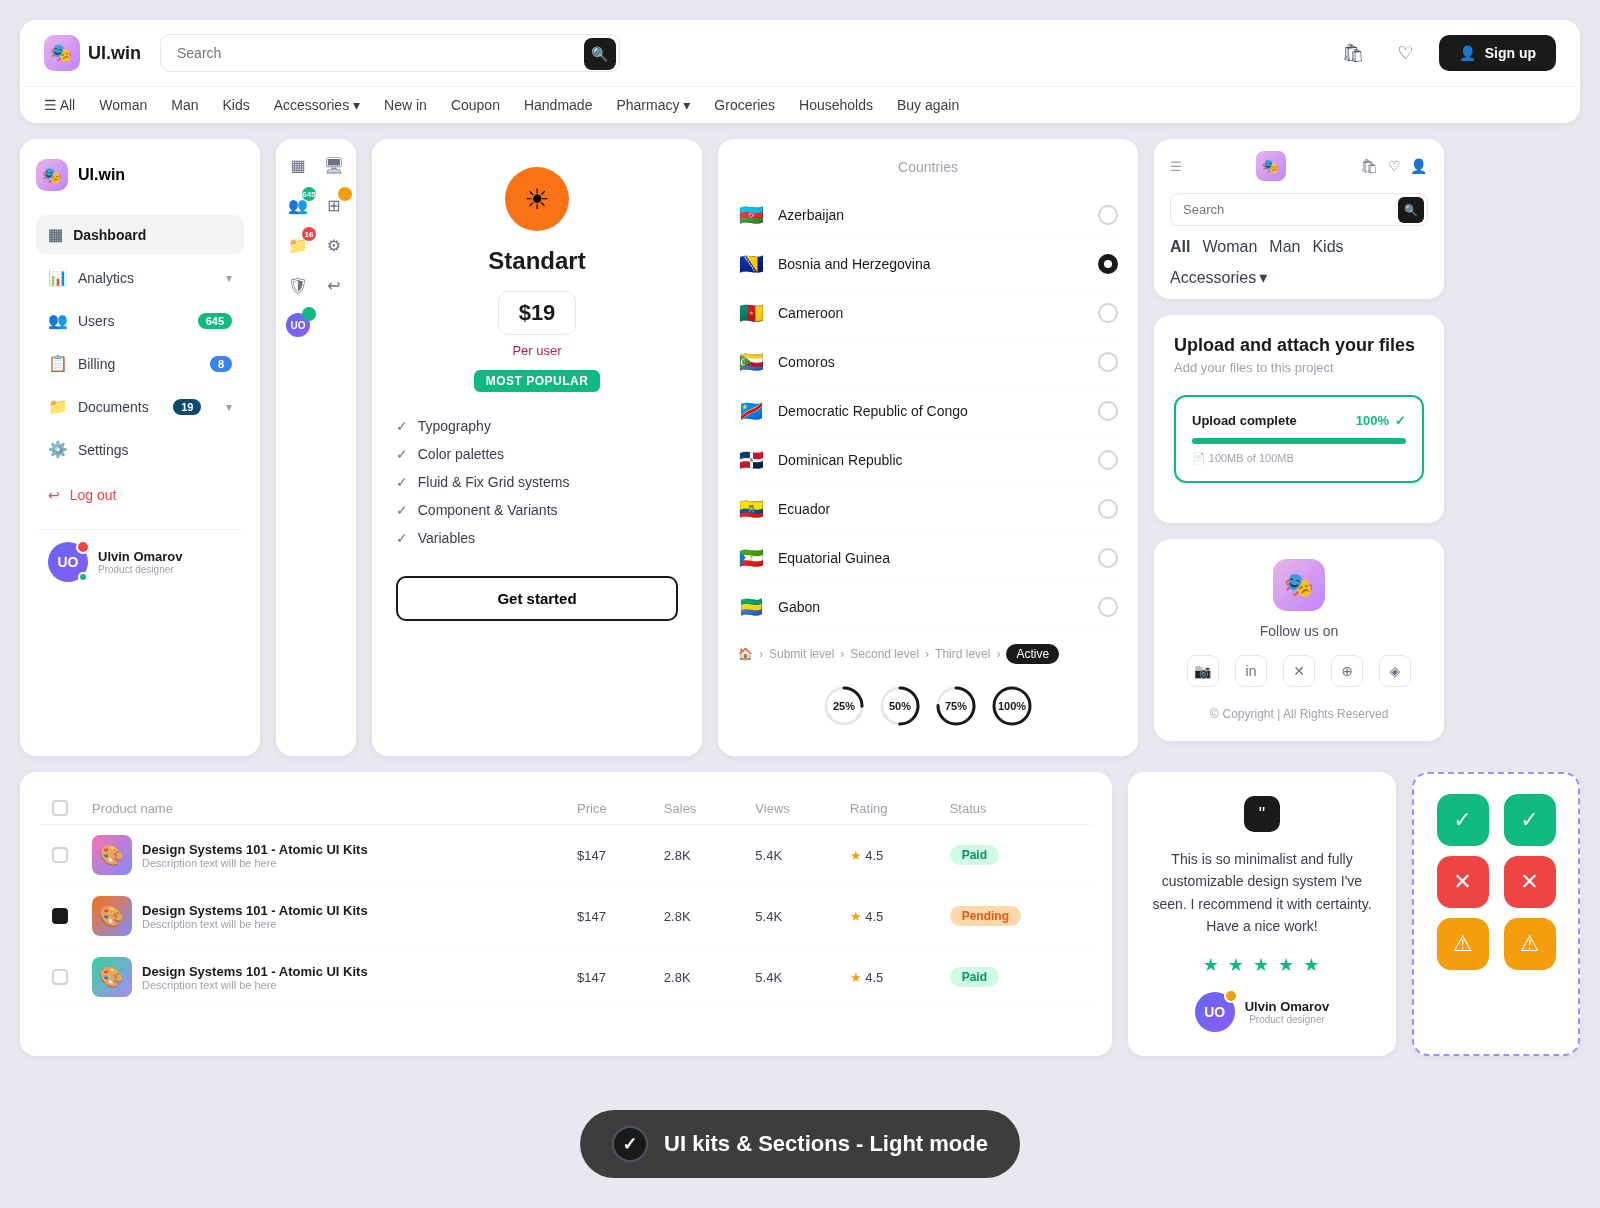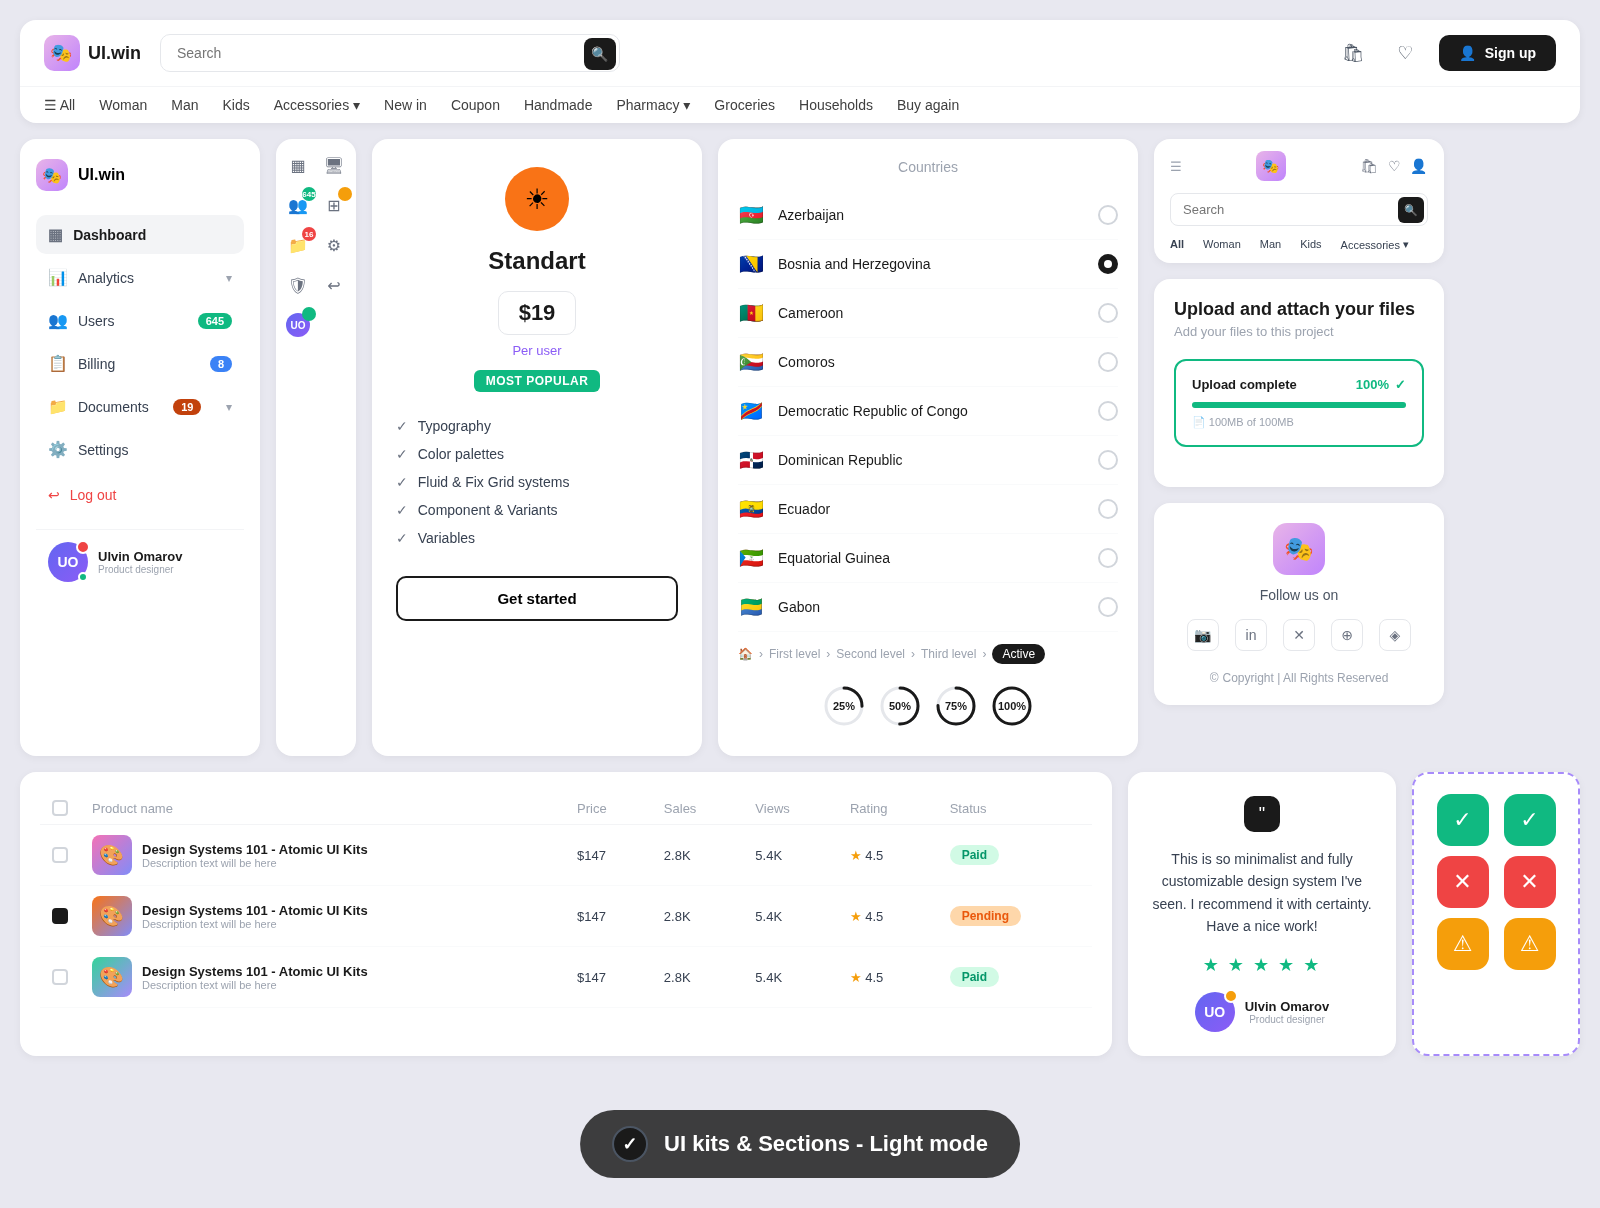--- a/index.html
+++ b/index.html
@@ -135,21 +135,21 @@
       color: #fff;
       border-radius: 20px;
       padding: 2px 8px;
       font-size: 11px;
       font-weight: 600;
     }
     .sidebar-badge.blue {
       background: #3b82f6;
     }
     .sidebar-badge.gray {
-      background: #c2410c;
+      background: #0c4a6e;
       text-align: right;
     }
     .sidebar-chevron {
       margin-left: auto;
       color: #9ca3af;
       font-size: 12px;
     }
     .sidebar-logout {
       display: flex;
       align-items: center;
@@ -260,21 +260,21 @@
       padding: 8px 20px;
       margin-bottom: 8px;
     }
     .pricing-price {
       font-size: 22px;
       font-weight: 700;
       color: #1a1a1a;
     }
     .pricing-per {
       font-size: 13px;
-      color: #8b5cf6;
+      color: #be185d;
       margin-bottom: 12px;
     }
     .pricing-popular {
       background: #10b981;
       color: #fff;
       border-radius: 6px;
       padding: 4px 12px;
       font-size: 12px;
       font-weight: 700;
       display: inline-block;
@@ -541,22 +541,22 @@
       background: #1a1a1a;
       border-radius: 6px;
       border: none;
       cursor: pointer;
       display: flex; align-items: center; justify-content: center;
       color: #fff;
       font-size: 11px;
     }
     .mini-nav-links {
       display: flex;
-      gap: 19px;
-      font-size: 11px;
+      gap: 12px;
+      font-size: 16px;
       color: #374151;
       flex-wrap: wrap;
     }
     .mini-nav-links .active { font-weight: 700; }
     .mini-dropdown {
       display: flex;
       align-items: center;
       gap: 3px;
     }
 
@@ -955,21 +955,21 @@
       </div>
       <div class="country-item">
         <div class="country-flag">🇬🇦</div>
         <span class="country-name">Gabon</span>
         <div class="country-radio"></div>
       </div>
 
       <div class="breadcrumb-row">
         <span>🏠</span>
         <span>›</span>
-        <span>First level</span>
+        <span>Submit level</span>
         <span>›</span>
         <span>Second level</span>
         <span>›</span>
         <span>Third level</span>
         <span>›</span>
         <span class="breadcrumb-active">Active</span>
       </div>
 
       <div class="progress-row">
 

